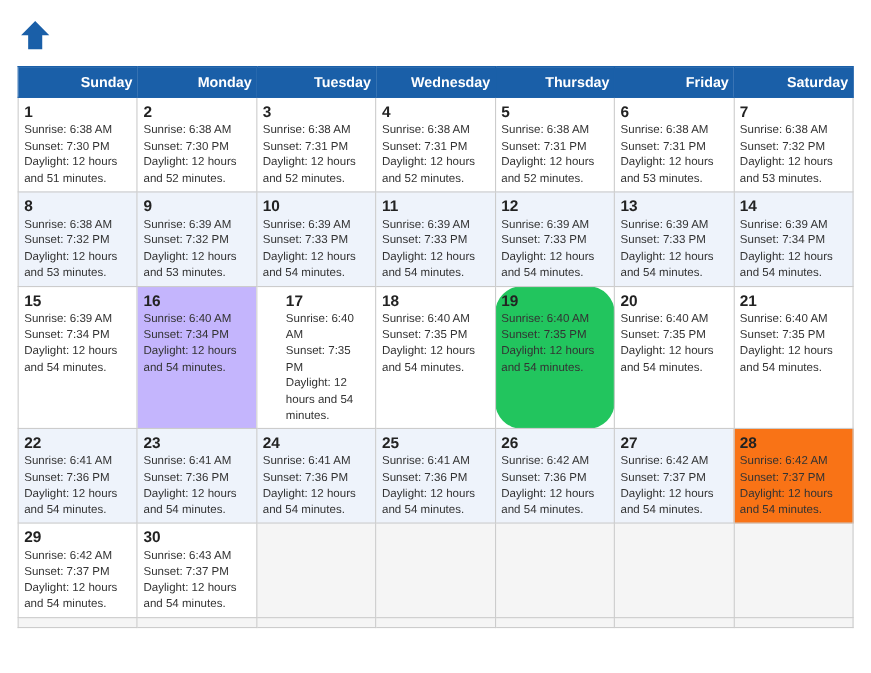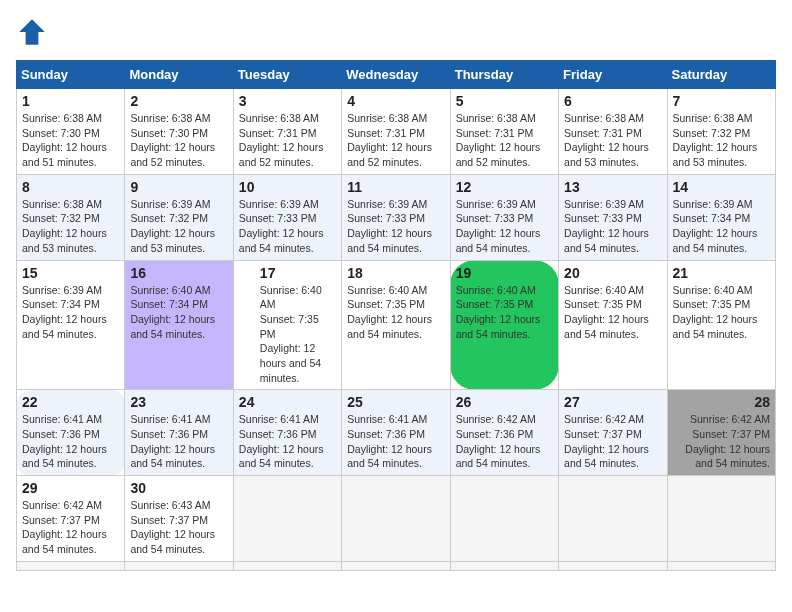--- a/index.html
+++ b/index.html
@@ -45,21 +45,21 @@
     }
     .calendar {
       width: 100%;
       border-collapse: collapse;
       font-size: 11px;
     }
     .calendar th {
       background: #1a5fa8;
       color: #fff;
       padding: 6px 4px;
-      text-align: left;
+      text-align: right;
       font-size: 13px;
       font-weight: bold;
       border: 1px solid #1a5fa8;
     }
     .calendar td {
       vertical-align: top;
       padding: 4px 5px;
       border: 1px solid #ccc;
       width: calc(100% / 7);
       min-height: 80px;
@@ -287,21 +287,21 @@
         <td style="background: rgb(255, 255, 255);">
         <span class="day-number">21</span>
         <div class="day-info">
           Sunrise: 6:40 AM<br>
           Sunset: 7:35 PM<br>
           Daylight: 12 hours and 54 minutes.
         </div>
       </td>
       </tr>
       <tr>
-        <td style="background: rgb(238, 243, 251); border-radius: 14px;">
+        <td style="background: rgb(238, 243, 251);">
         <span class="day-number">22</span>
         <div class="day-info">
           Sunrise: 6:41 AM<br>
           Sunset: 7:36 PM<br>
           Daylight: 12 hours and 54 minutes.
         </div>
       </td>
         <td style="background: rgb(238, 243, 251);">
         <span class="day-number">23</span>
         <div class="day-info">
@@ -335,21 +335,21 @@
         </div>
       </td>
         <td style="background: rgb(238, 243, 251);">
         <span class="day-number">27</span>
         <div class="day-info">
           Sunrise: 6:42 AM<br>
           Sunset: 7:37 PM<br>
           Daylight: 12 hours and 54 minutes.
         </div>
       </td>
-        <td style="background: #a3a3a3; text-align: right;">
+        <td style="background: #f97316;">
         <span class="day-number">28</span>
         <div class="day-info">
           Sunrise: 6:42 AM<br>
           Sunset: 7:37 PM<br>
           Daylight: 12 hours and 54 minutes.
         </div>
       </td>
       </tr>
       <tr>
         <td style="background: rgb(255, 255, 255);">

